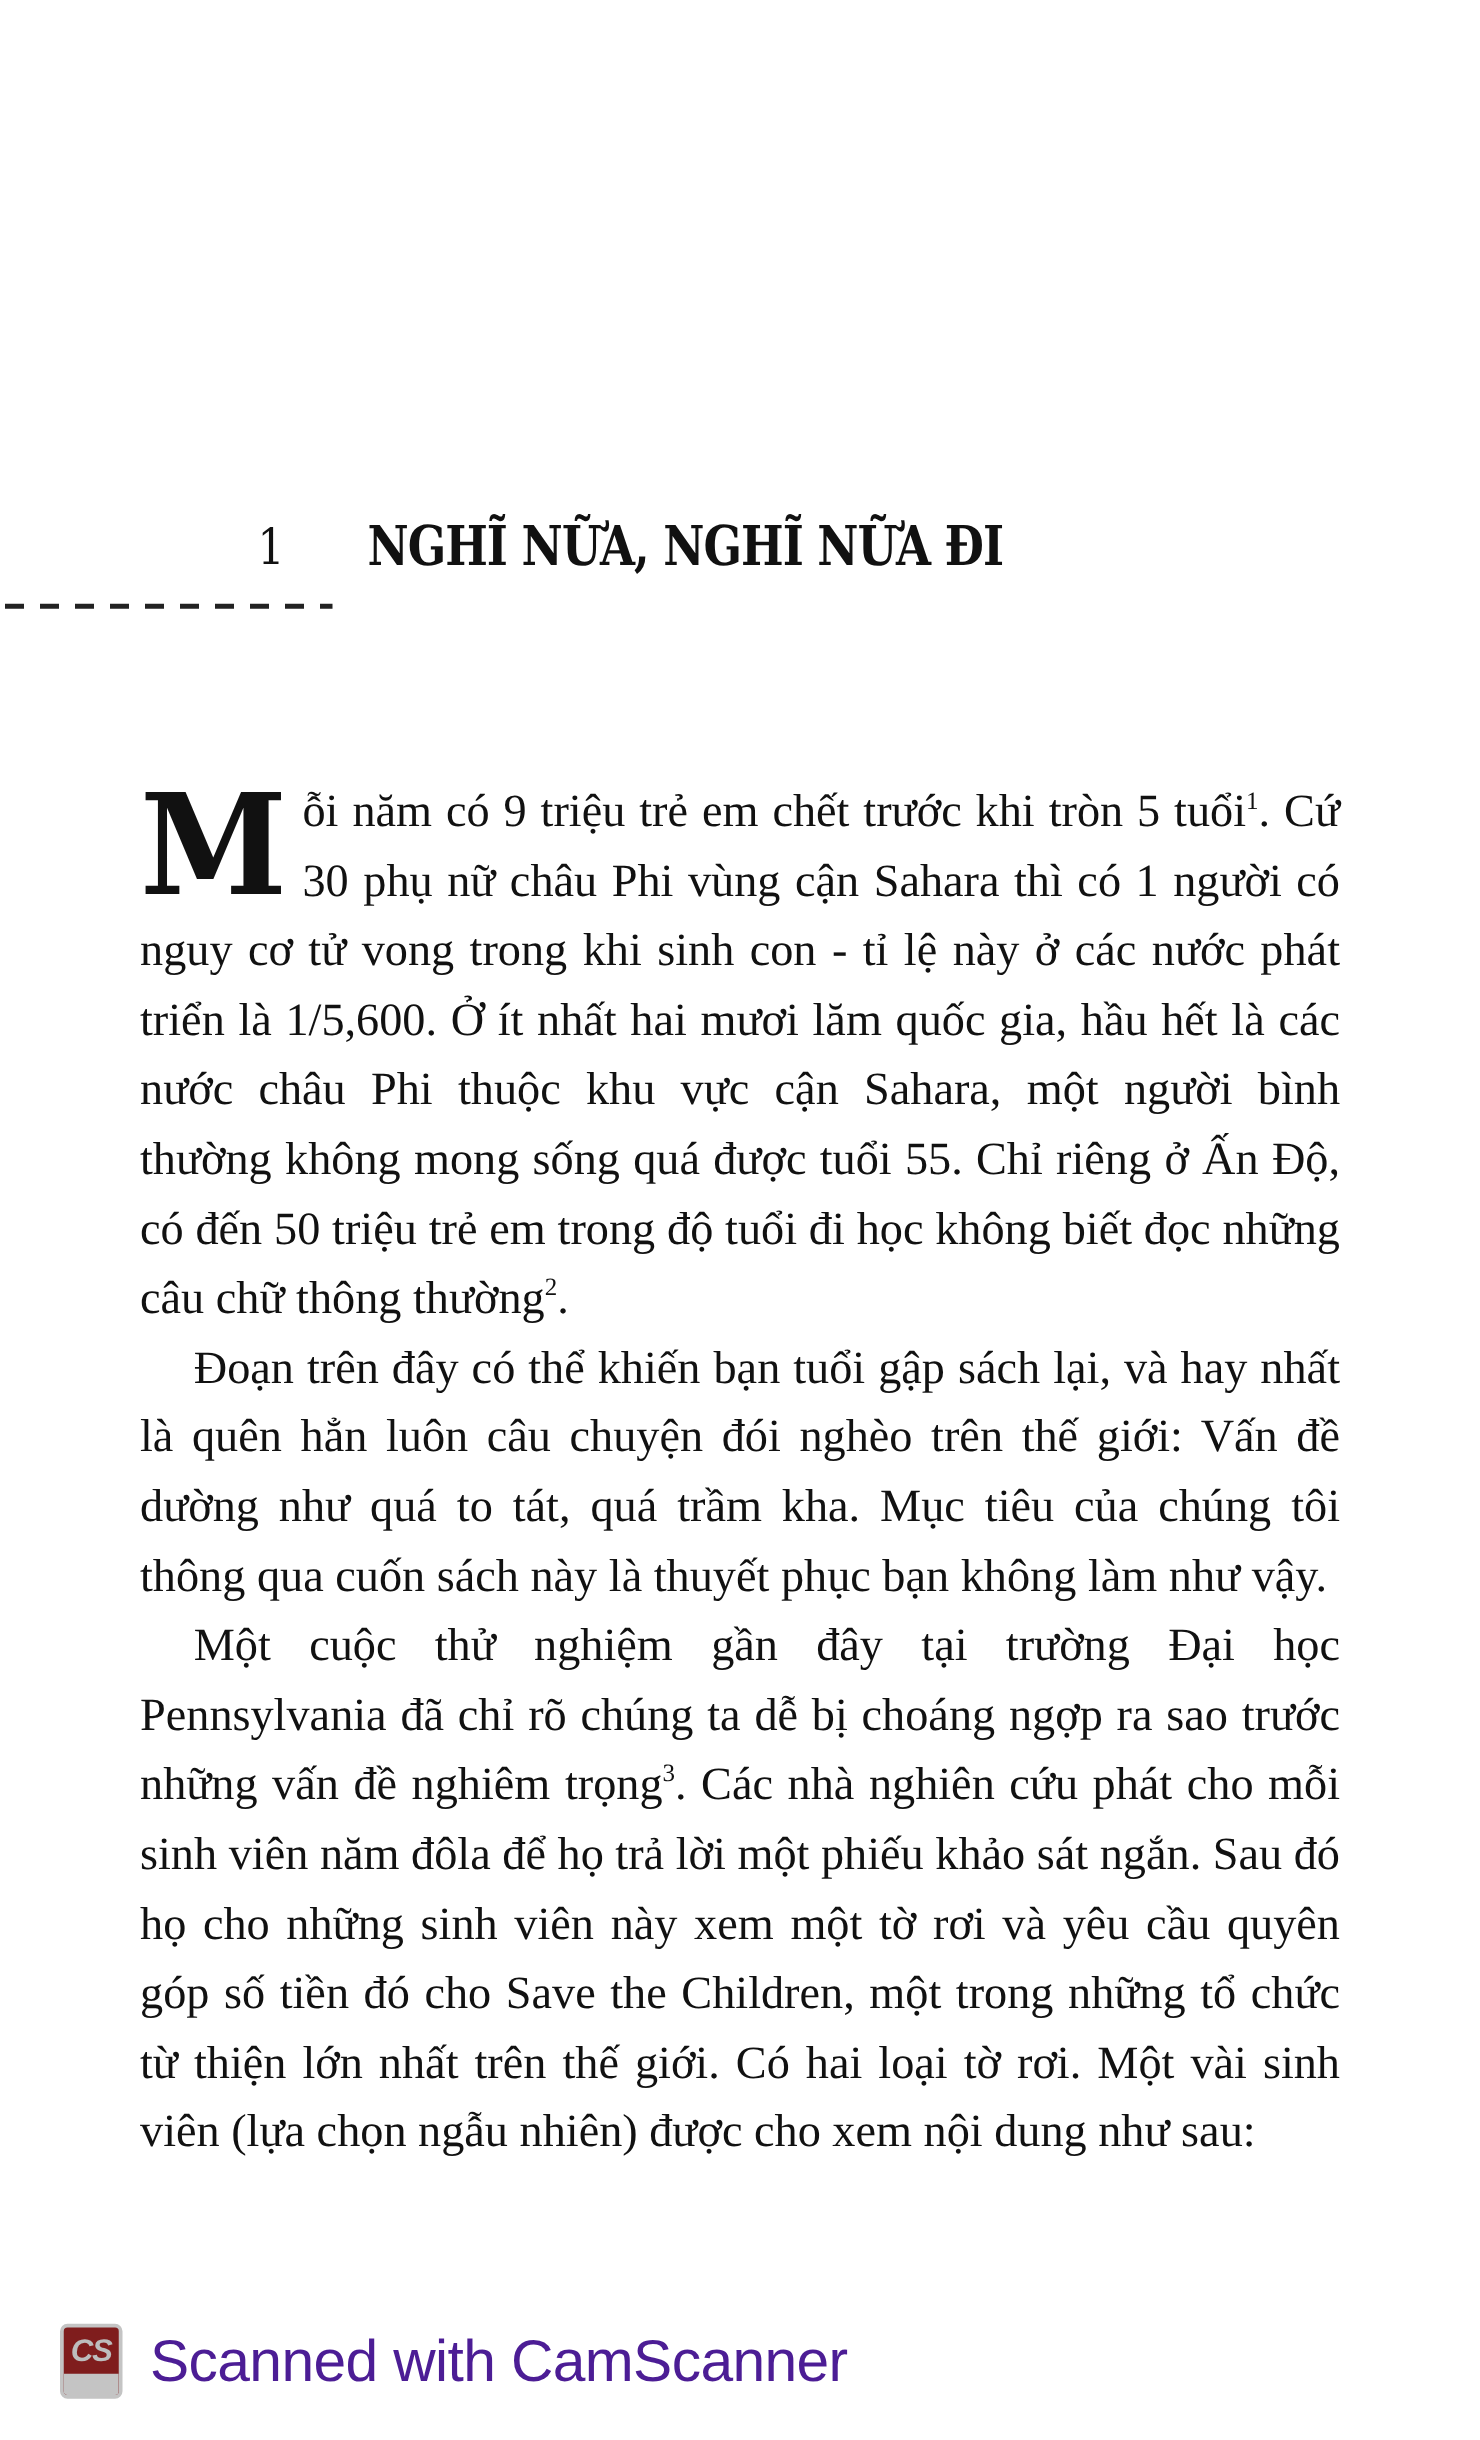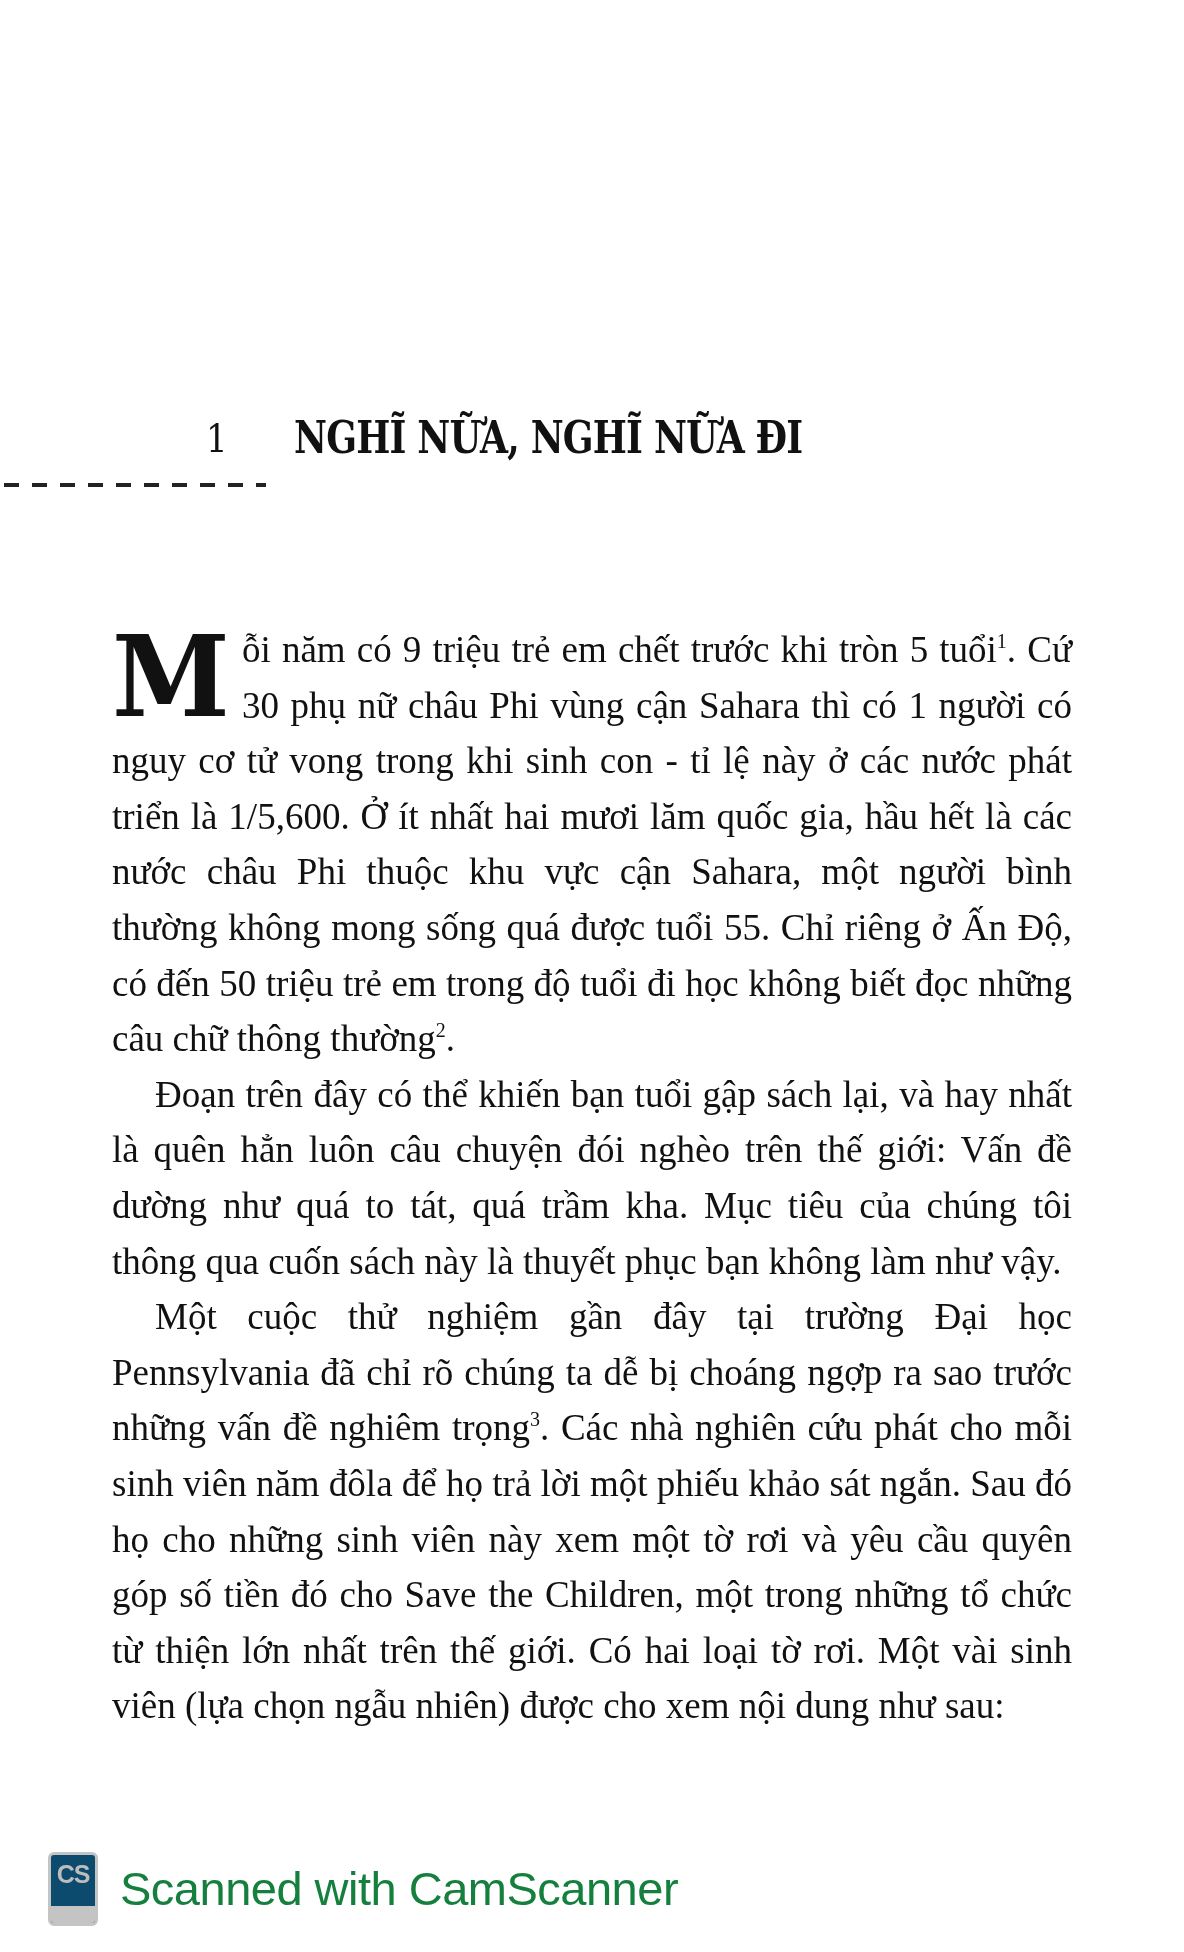--- a/index.html
+++ b/index.html
@@ -102,26 +102,27 @@
       position: absolute;
       left: 48px;
       top: 1858px;
       height: 62px;
       display: flex;
       align-items: center;
     }
     .cs-icon {
       position: relative;
       width: 50px;
-      height: 74px;
+      height: 60px;
       border: 3px solid #c4c4c4;
       border-radius: 6px;
       box-sizing: border-box;
       overflow: hidden;
-      background: #0c4a6e;
+      background: #7f1d1d;
+      font-style: italic;
     }
     .cs-icon-label {
       position: absolute;
       left: 0; top: 6px;
       width: 100%;
       text-align: center;
       font-family: "Liberation Sans", sans-serif;
       font-weight: bold;
       font-size: 25px;
       line-height: 26px;
@@ -133,21 +134,21 @@
       left: 0; bottom: 0;
       width: 100%;
       height: 17px;
       background: #c4c4c4;
     }
     .watermark-text {
       margin-left: 22px;
       font-family: "Liberation Sans", sans-serif;
       font-size: 47px;
       line-height: 56px;
-      color: #15803d;
+      color: #4c1d95;
       white-space: nowrap;
       letter-spacing: -0.5px;
     }
   </style>
 </head>
 <body>
 
 <div class="page">
 
   <div class="chapter-number">1</div>

